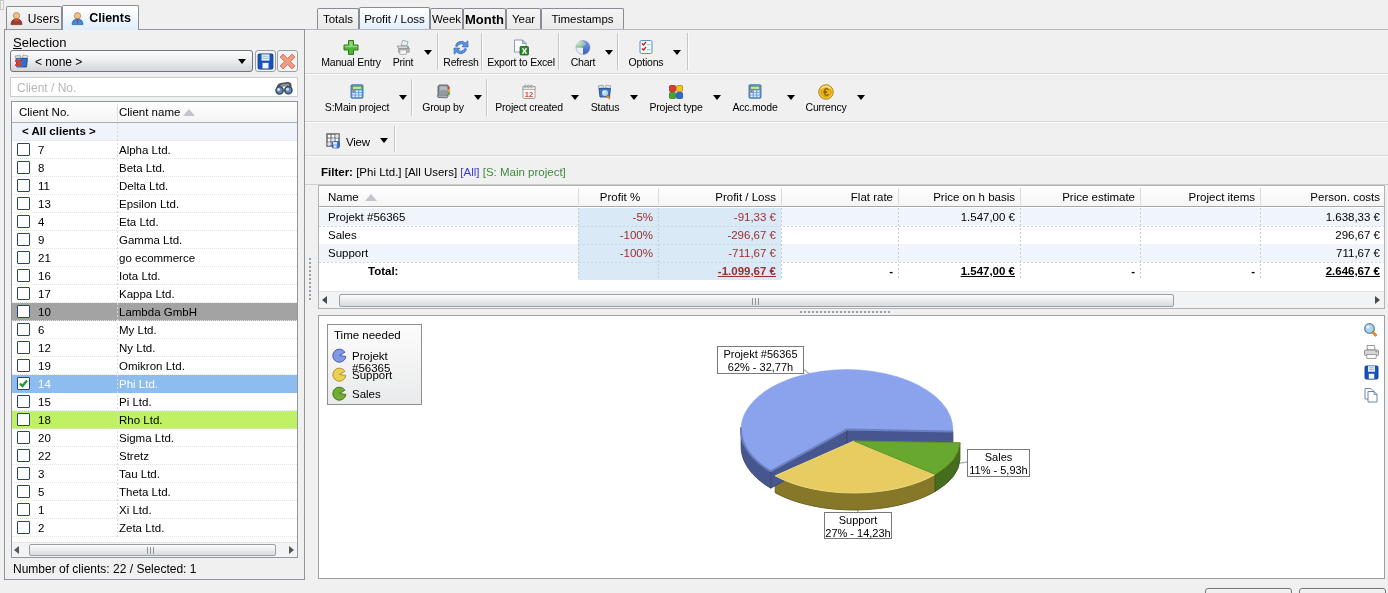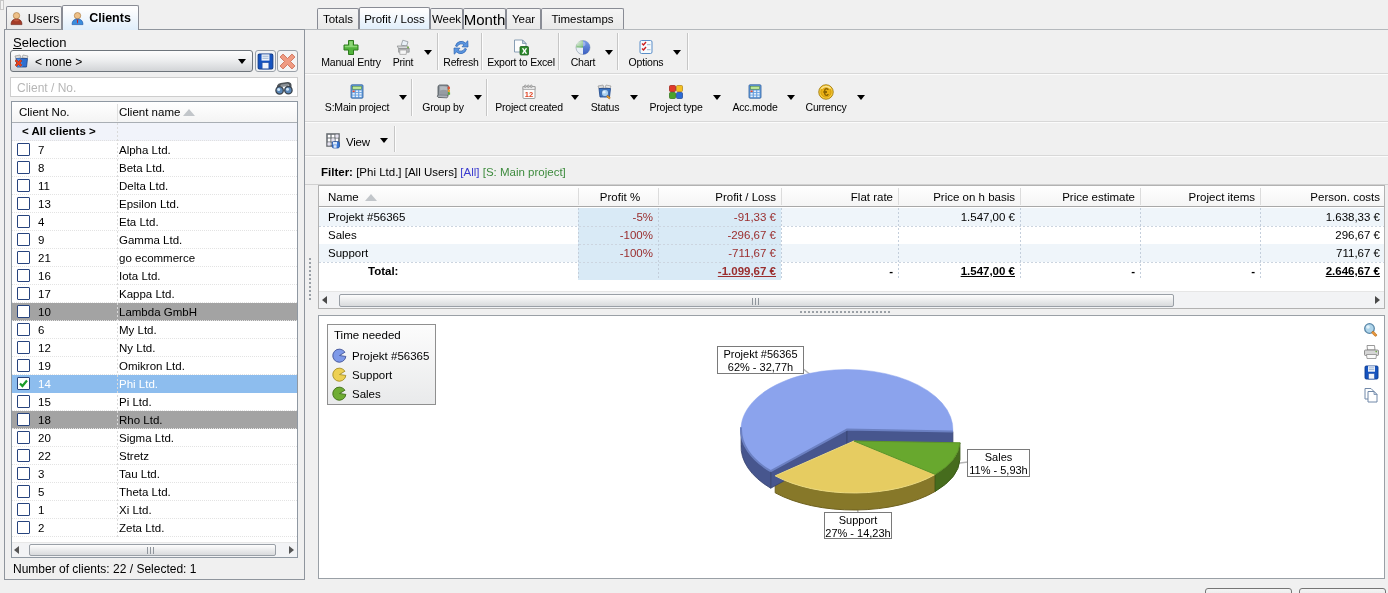--- a/index.html
+++ b/index.html
@@ -159,21 +159,21 @@
         </svg>
       </span>
       <span class="num">14</span>
       <span class="cname">Phi Ltd.</span>
     </div>
 <div class="lrow" style="top:291px; left:0; width:285px; background:#ffffff; border-bottom:1px dotted #e3e3e3;">
       <span class="cb"></span>
       <span class="num">15</span>
       <span class="cname">Pi Ltd.</span>
     </div>
-<div class="lrow" style="top:309px; left:0; width:322px; background:#a3a3a3; border-bottom:1px dotted #e3e3e3;padding-left:9px;">
+<div class="lrow" style="top:309px; left:0; width:322px; background:#bef264; border-bottom:1px dotted #e3e3e3;padding-left:9px;">
       <span class="cb"></span>
       <span class="num">18</span>
       <span class="cname">Rho Ltd.</span>
     </div>
 <div class="lrow" style="top:327px; left:0; width:285px; background:#ffffff; border-bottom:1px dotted #e3e3e3;">
       <span class="cb"></span>
       <span class="num">20</span>
       <span class="cname">Sigma Ltd.</span>
     </div>
 <div class="lrow" style="top:345px; left:0; width:285px; background:#ffffff; border-bottom:1px dotted #e3e3e3;">
@@ -207,21 +207,21 @@
  <div style="position:absolute;right:3px;top:3px;width:0;height:0;border-top:4px solid transparent;border-bottom:4px solid transparent;border-left:5px solid #555;"></div>
  <div style="position:absolute;left:17px;top:1px;width:247px;height:12px;background:linear-gradient(#fdfdfd,#d8dadc);border:1px solid #999fa6;border-radius:2px;">
    <div style="position:absolute;left:117px;top:2px;width:8px;height:7px;background-image:linear-gradient(90deg,#8f959c 1px, transparent 1px);background-size:3px 100%;"></div>
  </div>
 </div>
 </div>
 <div class="abs" style="left:13px; top:562px; font-size:12px; z-index:4;">Number of clients: 22 / Selected: 1</div>
 <div class="tab" style="left:317px; top:8px; width:42px; height:21px; font-size:11.5px;">Totals</div>
 <div class="tab sel" style="left:359px; top:7px; width:71px; height:22px; font-size:11.5px;">Profit / Loss</div>
 <div class="tab" style="left:430px; top:8px; width:33px; height:21px; font-size:11.5px;">Week</div>
-<div class="tab" style="left:463px; top:8px; width:43px; height:21px; font-size:15px;">Month</div>
+<div class="tab" style="left:463px; top:8px; width:43px; height:21px; font-size:13px;font-weight:bold;">Month</div>
 <div class="tab" style="left:506px; top:8px; width:35px; height:21px; font-size:11.5px;">Year</div>
 <div class="tab" style="left:541px; top:8px; width:83px; height:21px; font-size:11.5px;">Timestamps</div>
 <div class="abs" style="left:303px; top:29px; width:1085px; height:551px; border-top:1px solid #b5b9bd;"></div>
 <div class="abs" style="left:309px; top:258px; width:2px; height:44px; background-image:linear-gradient(#9aa0a6 2px, transparent 2px); background-size:2px 4px;"></div>
 <div class="abs" style="left:304px; top:73px; width:1084px; height:1px; background:#d8d8d8; box-shadow:0 1px 0 #fbfbfb;"></div>
 <div class="abs" style="left:304px; top:121px; width:1084px; height:1px; background:#d8d8d8; box-shadow:0 1px 0 #fbfbfb;"></div>
 <div class="abs" style="left:304px; top:155px; width:1084px; height:1px; background:#d8d8d8; box-shadow:0 1px 0 #fbfbfb;"></div>
 <div class="abs" style="left:304px; top:184px; width:1084px; height:1px; background:#d0d0d0;"></div>
 <div class="abs" style="left:351px; top:39px; transform:translateX(-50%);"><svg width="17" height="17" viewBox="0 0 17 17">
       <path d="M6 1.5 L11 1.5 L11 6 L15.5 6 L15.5 11 L11 11 L11 15.5 L6 15.5 L6 11 L1.5 11 L1.5 6 L6 6 Z" fill="#52b33c" stroke="#2e7a1e" stroke-width="1"></path>
@@ -440,21 +440,21 @@
 <div style="position:absolute; left:0; bottom:0; width:100%; height:17px; background:#f2f3f5; border-top:1px solid #e6e6e6;">
  <div style="position:absolute;left:3px;top:4px;width:0;height:0;border-top:4px solid transparent;border-bottom:4px solid transparent;border-right:5px solid #4a4a4a;"></div>
  <div style="position:absolute;right:4px;top:4px;width:0;height:0;border-top:4px solid transparent;border-bottom:4px solid transparent;border-left:5px solid #4a4a4a;"></div>
  <div style="position:absolute;left:20px;top:1.5px;width:835px;height:13px;background:linear-gradient(#fdfdfd,#d8dadc);border:1px solid #999fa6;border-radius:2px;">
    <div style="position:absolute;left:412px;top:3px;width:8px;height:7px;background-image:linear-gradient(90deg,#8f959c 1px, transparent 1px);background-size:3px 100%;"></div>
  </div>
 </div>
 </div>
 <div class="abs" style="left:800px; top:311px; width:90px; height:2px; background-image:linear-gradient(90deg,#9aa0a6 2px, transparent 2px); background-size:4px 2px;"></div>
 <div class="abs" style="left:318px; top:315px; width:1067px; height:264px; border:1px solid #9aa0a6; background:#fff; overflow:hidden;">
-<div style="position:absolute; left:8px; top:8px; width:109px; height:81px; border:1px solid #8f8f8f; background:linear-gradient(#fcfcfc,#e9eaeb);">
+<div style="position:absolute; left:8px; top:8px; width:95px; height:81px; border:1px solid #8f8f8f; background:linear-gradient(#fcfcfc,#e9eaeb);">
 <span style="position:absolute; left:6px; top:4px; font-size:11.5px;">Time needed</span>
 <svg width="15" height="15" viewBox="0 0 16 16" style="position:absolute; left:4px; top:23px;">
         <path d="M8 8 L13.8 4.5 A7 7 0 1 0 14.8 9 Z" fill="#7e99e8" stroke="#46579b" stroke-width="1"></path>
       </svg>
 <span style="position:absolute; left:24px; top:25px; font-size:11.5px;">Projekt #56365</span>
 <svg width="15" height="15" viewBox="0 0 16 16" style="position:absolute; left:4px; top:42px;">
         <path d="M8 8 L13.8 4.5 A7 7 0 1 0 14.8 9 Z" fill="#edd052" stroke="#a8922a" stroke-width="1"></path>
       </svg>
 <span style="position:absolute; left:24px; top:44px; font-size:11.5px;">Support</span>
 <svg width="15" height="15" viewBox="0 0 16 16" style="position:absolute; left:4px; top:61px;">

